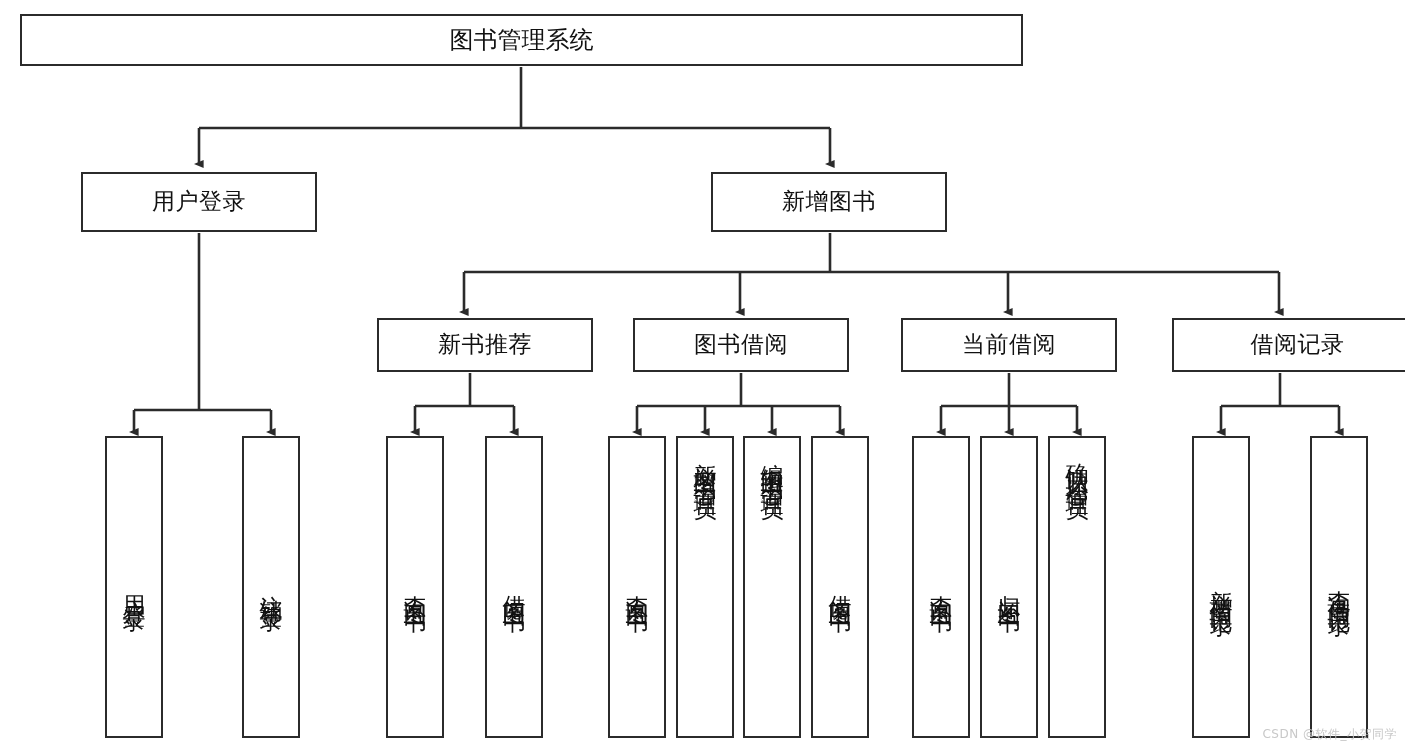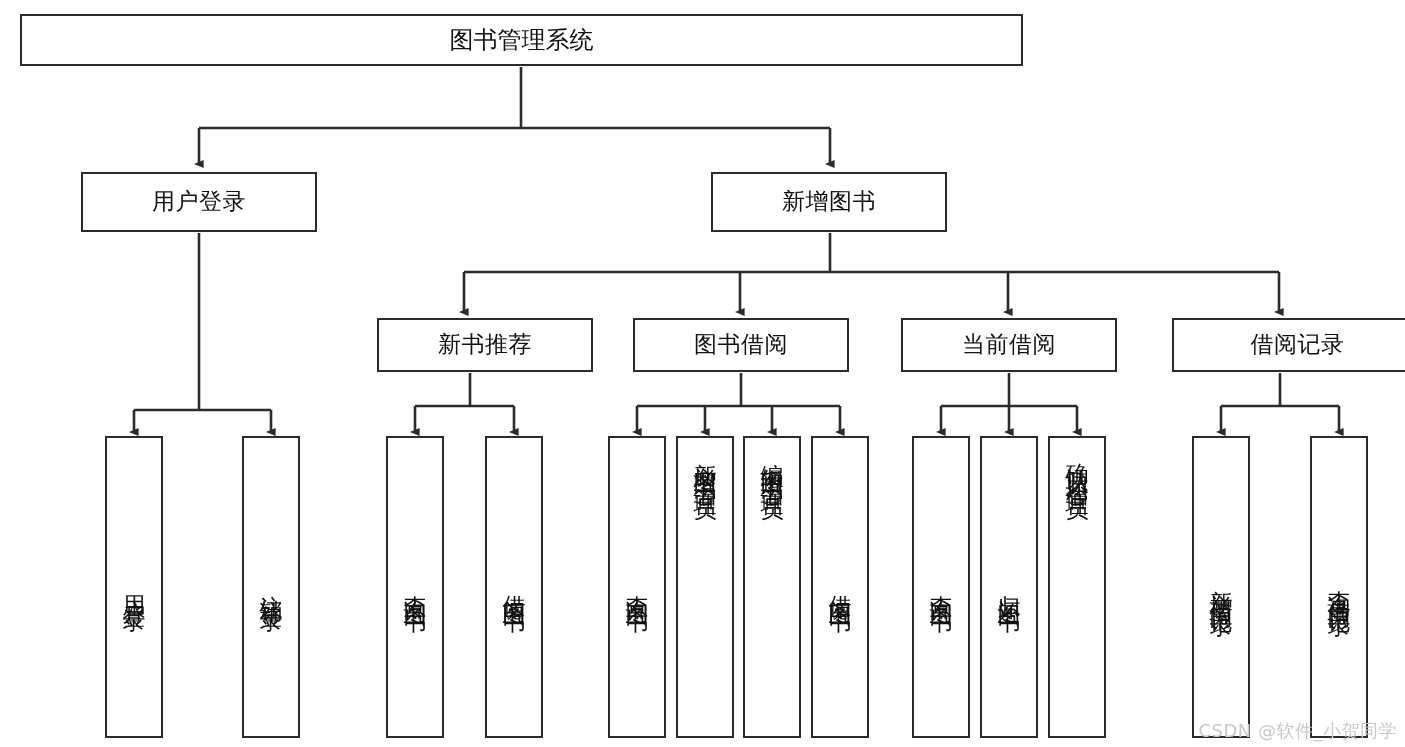--- a/index.html
+++ b/index.html
@@ -58,21 +58,21 @@
     align-items: flex-start;
     padding-top: 7px;
   }
   .leaf.align-mid {
     align-items: center;
   }
   .watermark {
     position: absolute;
     right: 8px;
     bottom: 4px;
-    font-size: 18px;
+    font-size: 12px;
     color: #c8c8c8;
     white-space: nowrap;
     letter-spacing: 0.5px;
   }
 </style>
 </head>
 <body>
 
 <div id="canvas">
 

